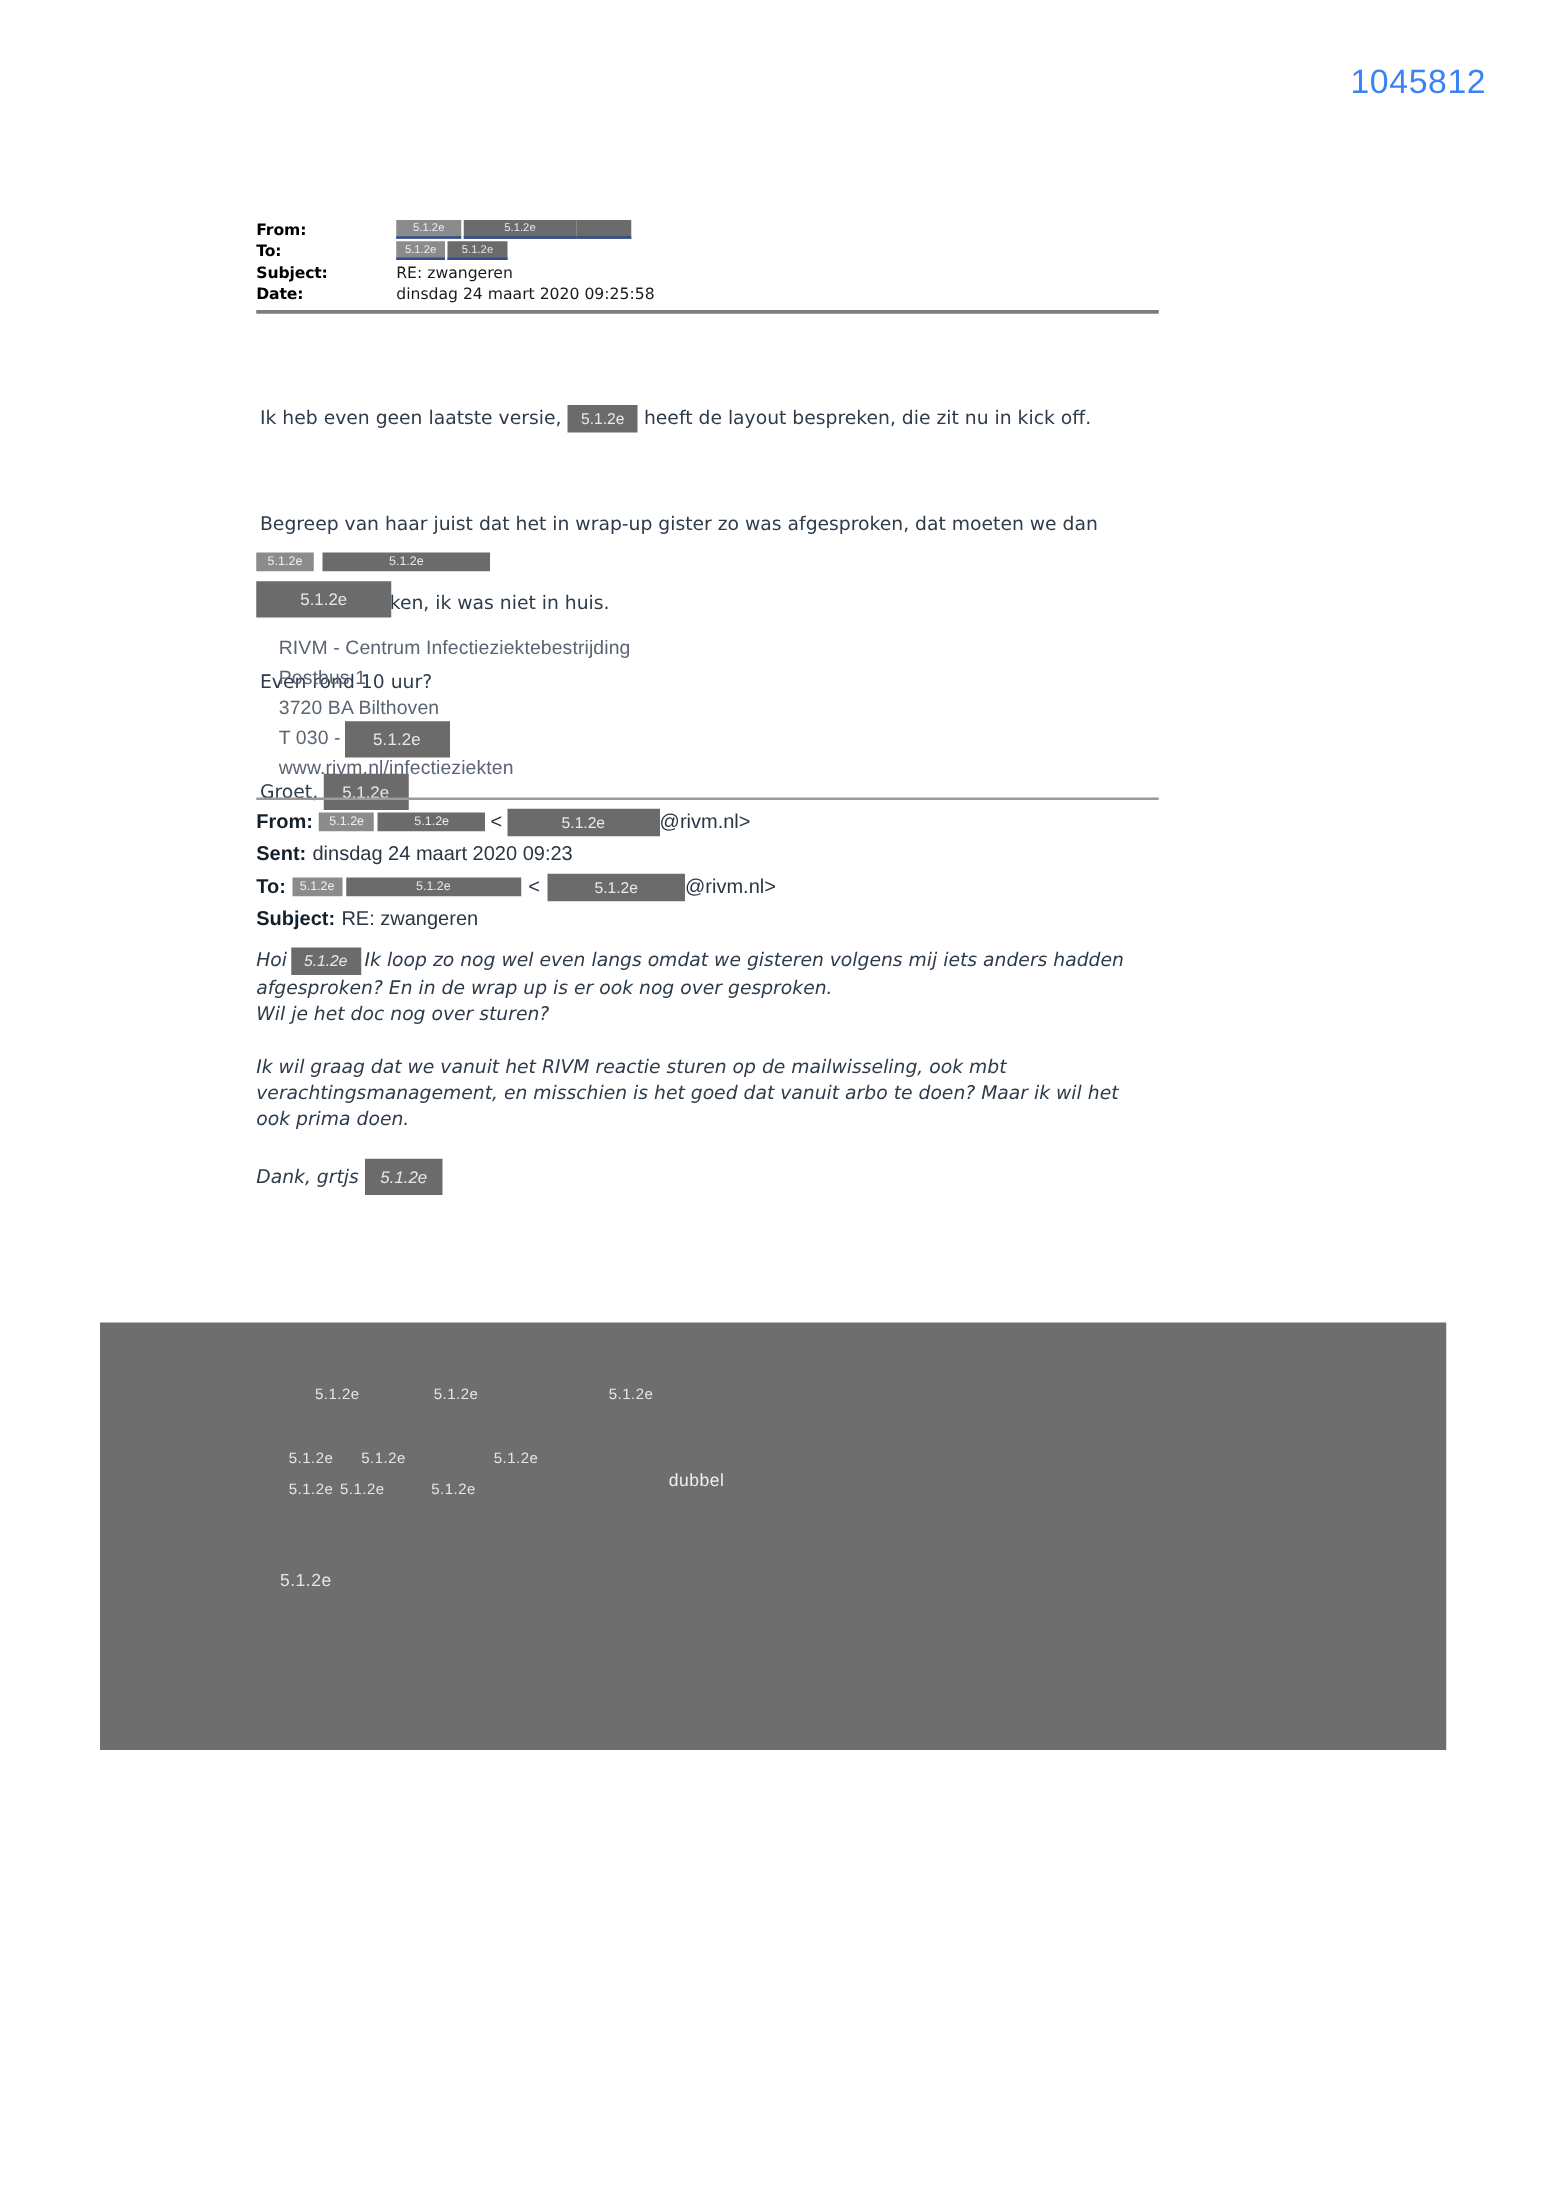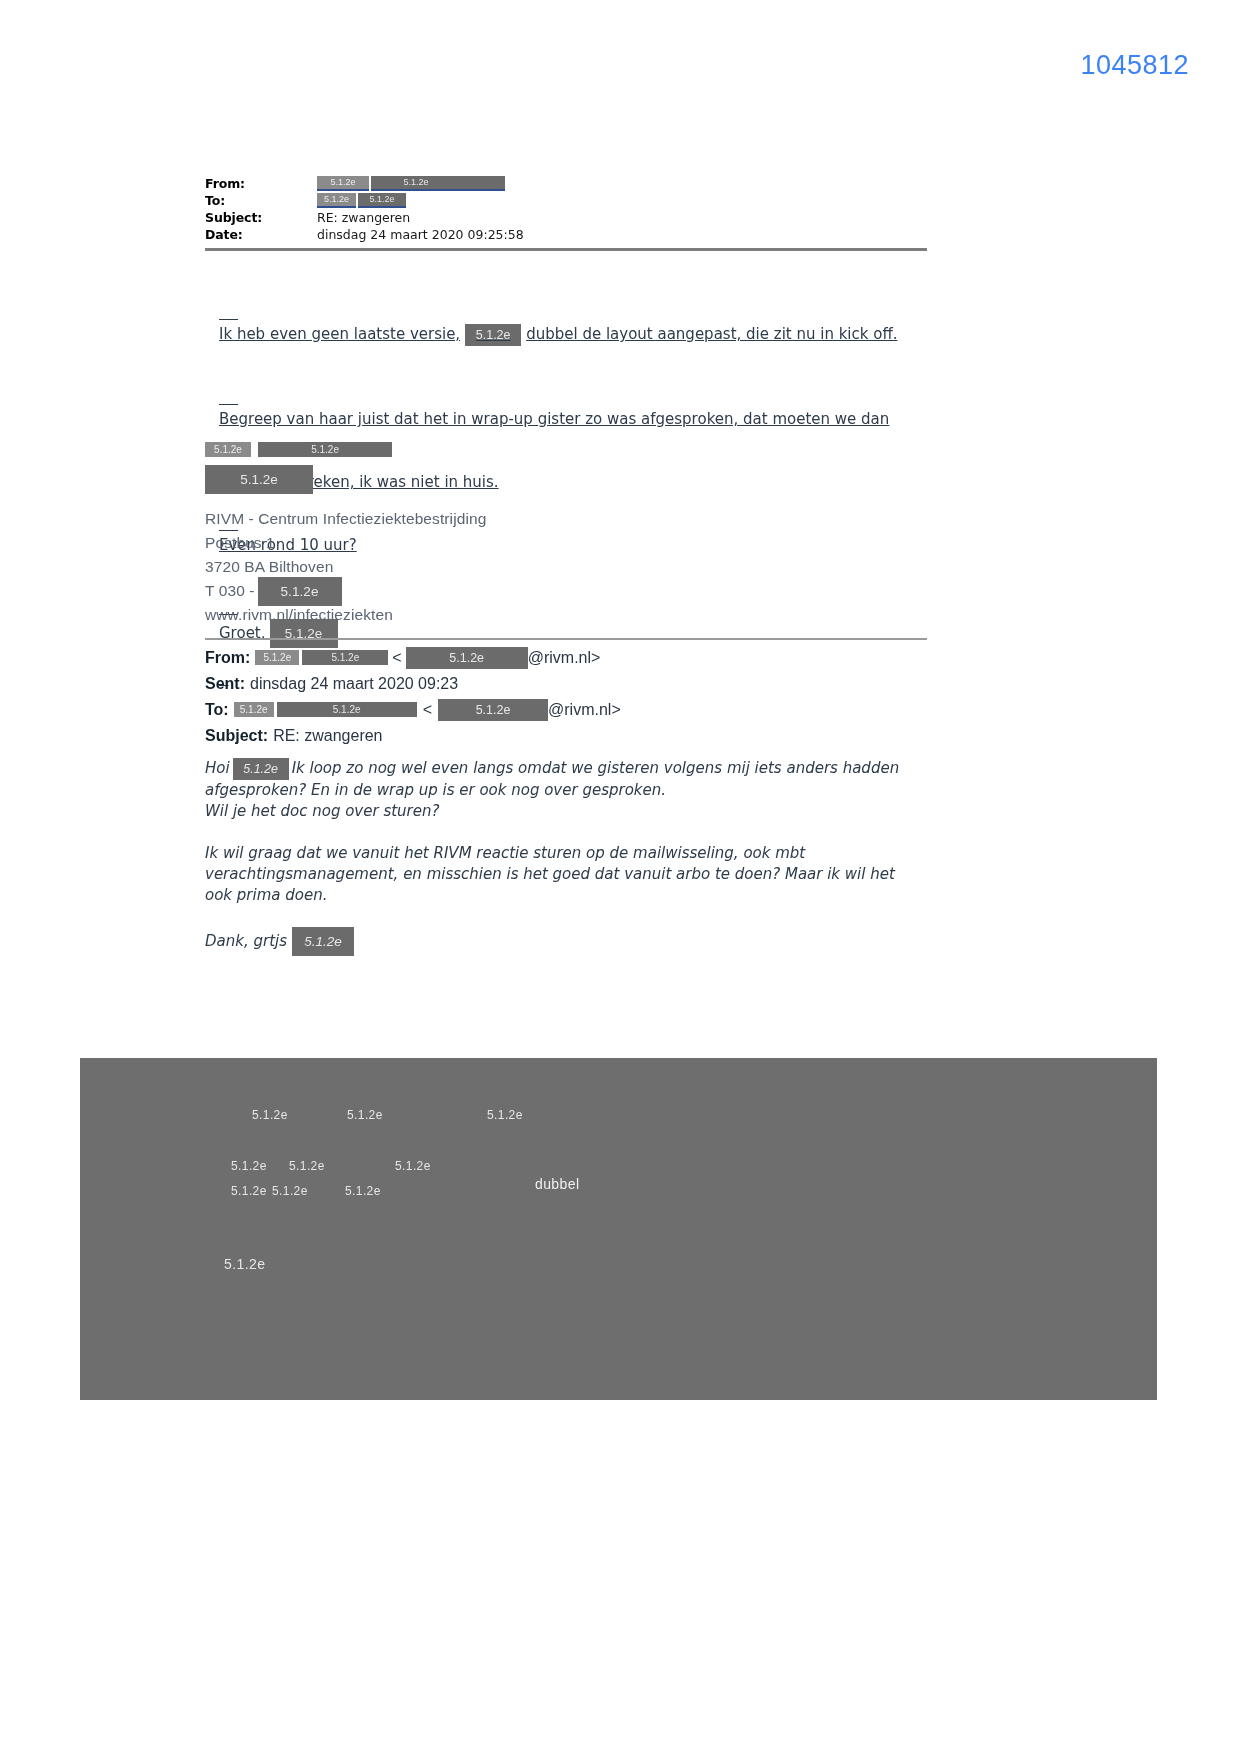--- a/index.html
+++ b/index.html
@@ -116,20 +116,21 @@
   }
 
   
   .addr {
     position: absolute;
     font-family: "Liberation Sans", sans-serif;
     font-size: 15.5px;
     line-height: 24px;
     color: #5a6472;
     letter-spacing: 0.1px;
+    margin-left: 18px;
   }
   .addr-line { white-space: nowrap; height: 24px; display: flex; align-items: center; }
 
   
   .q-head {
     position: absolute;
     font-family: "Liberation Sans", sans-serif;
     font-size: 16px;
     color: #23303d;
   }
@@ -206,26 +207,26 @@
     </div>
 
     <div class="hdr-row">
       <div class="hdr-label">Date:</div>
       <div class="hdr-val">dinsdag 24 maart 2020 09:25:58</div>
     </div>
   </div>
 
   <div class="hr-thick" style="left:205px; top:248px; width:722px;"></div>
 
-  <div class="body-text" style="left:219px; top:261px; width:720px;text-decoration:underline;">
+  <div class="body-text" style="left:208px; top:261px; width:720px;">
 
     <div class="msg-line">
       <span>Ik heb even geen laatste versie,</span>
       <span class="red md" style="width:56px;margin:0 5px;">5.1.2e</span>
-      <span>dubbel de layout aangepast, die zit nu in kick off.</span>
+      <span>heeft de layout bespreken, die zit nu in kick off.</span>
     </div>
 
     <div>Begreep van haar juist dat het in wrap-up gister zo was afgesproken, dat moeten we dan</div>
     <div>gedrie bespreken, ik was niet in huis.</div>
     <div>Even rond 10 uur?</div>
 
     <div class="msg-line">
       <span>Groet,</span>
       <span class="red lg" style="width:68px;margin-left:4px;">5.1.2e</span>
     </div>

